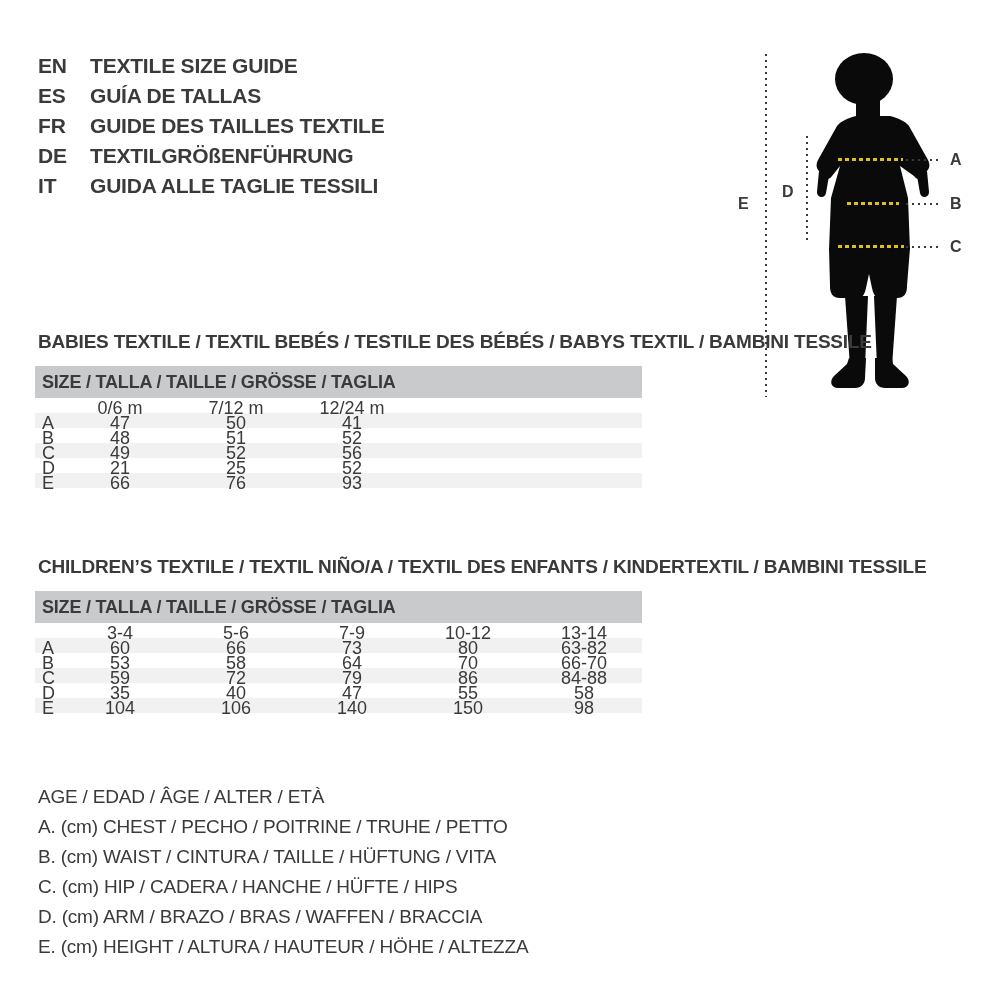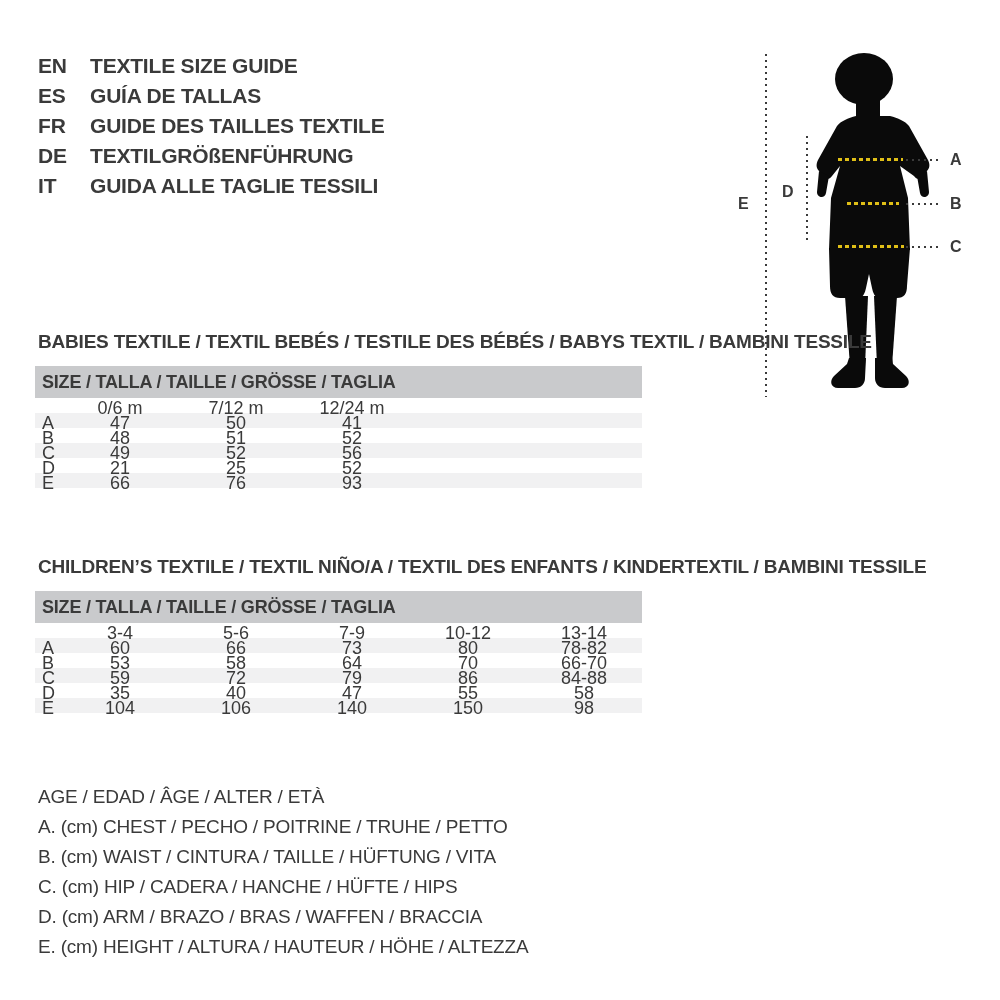--- a/index.html
+++ b/index.html
@@ -158,21 +158,21 @@
     <span class="cell">7-9</span>
     <span class="cell">10-12</span>
     <span class="cell">13-14</span>
   </div>
   <div class="trow alt">
     <span class="rl">A</span>
     <span class="cell">60</span>
     <span class="cell">66</span>
     <span class="cell">73</span>
     <span class="cell">80</span>
-    <span class="cell">78-82</span>
+    <span class="cell">63-82</span>
   </div>
   <div class="trow">
     <span class="rl">B</span>
     <span class="cell">53</span>
     <span class="cell">58</span>
     <span class="cell">64</span>
     <span class="cell">70</span>
     <span class="cell">66-70</span>
   </div>
   <div class="trow alt">

